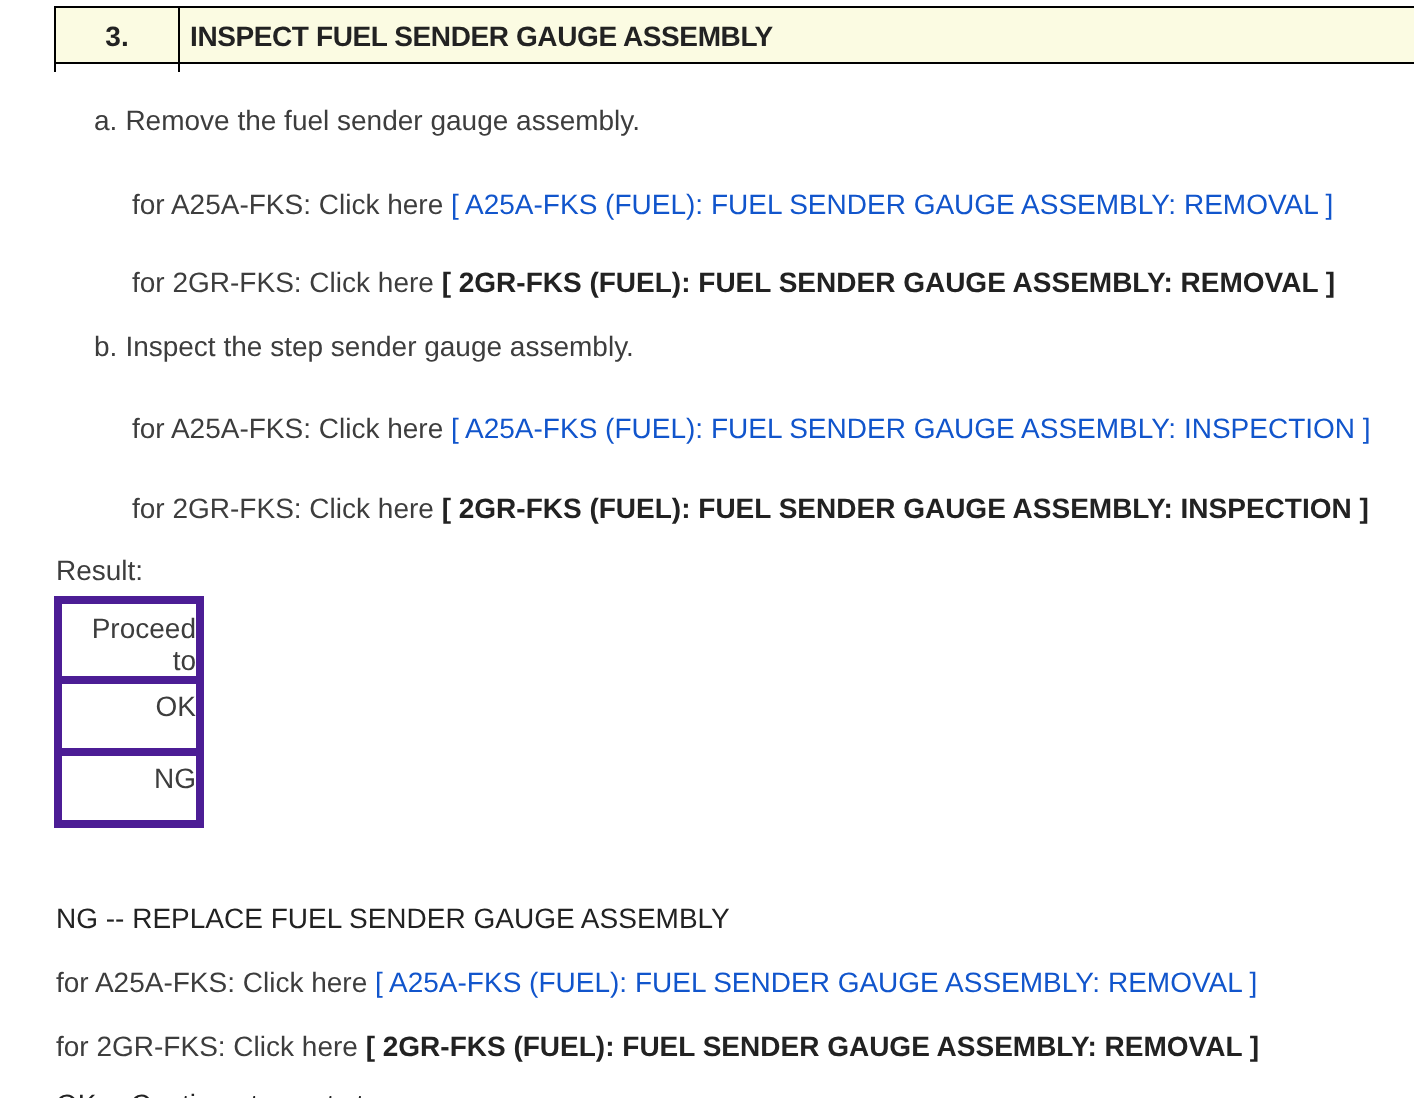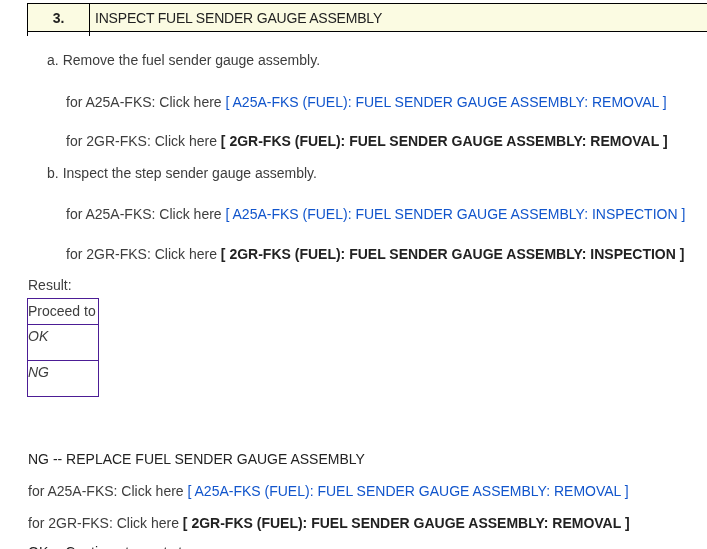--- a/index.html
+++ b/index.html
@@ -29,21 +29,21 @@
   .step-number-cell {
     width: 62px;
     border-right: 1px solid #000;
     display: flex; align-items: center; justify-content: center;
     font-weight: bold; color: #222;
   }
   .step-title-cell {
     flex: 1;
     display: flex; align-items: center;
     padding-left: 5px;
-    font-weight: normal; color: #222;
+    font-weight: bold; color: #222;
     letter-spacing: -0.2px;
   }
   .border-stub {
     position: absolute;
     width: 1px; height: 4px;
     top: 32px;
     background: #000;
   }
 
   
@@ -60,28 +60,28 @@
   .heading-bold { color: #222; font-weight: normal; }
 
   
   .result-table {
     position: absolute;
     left: 27px; top: 298px;
     border-collapse: collapse;
     color: #3d3d3d;
   }
   .result-table td {
-    border: 1px solid #4c1d95;
+    border: 4px solid #4c1d95;
     width: 71px;
-    text-align: left;
+    text-align: right;
     vertical-align: top;
     padding-top: 3px;
   }
   .result-table td.hdr { height: 26px; padding-top: 4px; }
-  .result-table td.row { height: 36px; font-style: italic; }
+  .result-table td.row { height: 36px; }
 </style>
 </head>
 <body>
 
 <div class="step-header">
   <div class="step-number-cell">3.</div>
   <div class="step-title-cell">INSPECT FUEL SENDER GAUGE ASSEMBLY</div>
 </div>
 <div class="border-stub" style="left:27px"></div>
 <div class="border-stub" style="left:89px"></div>

